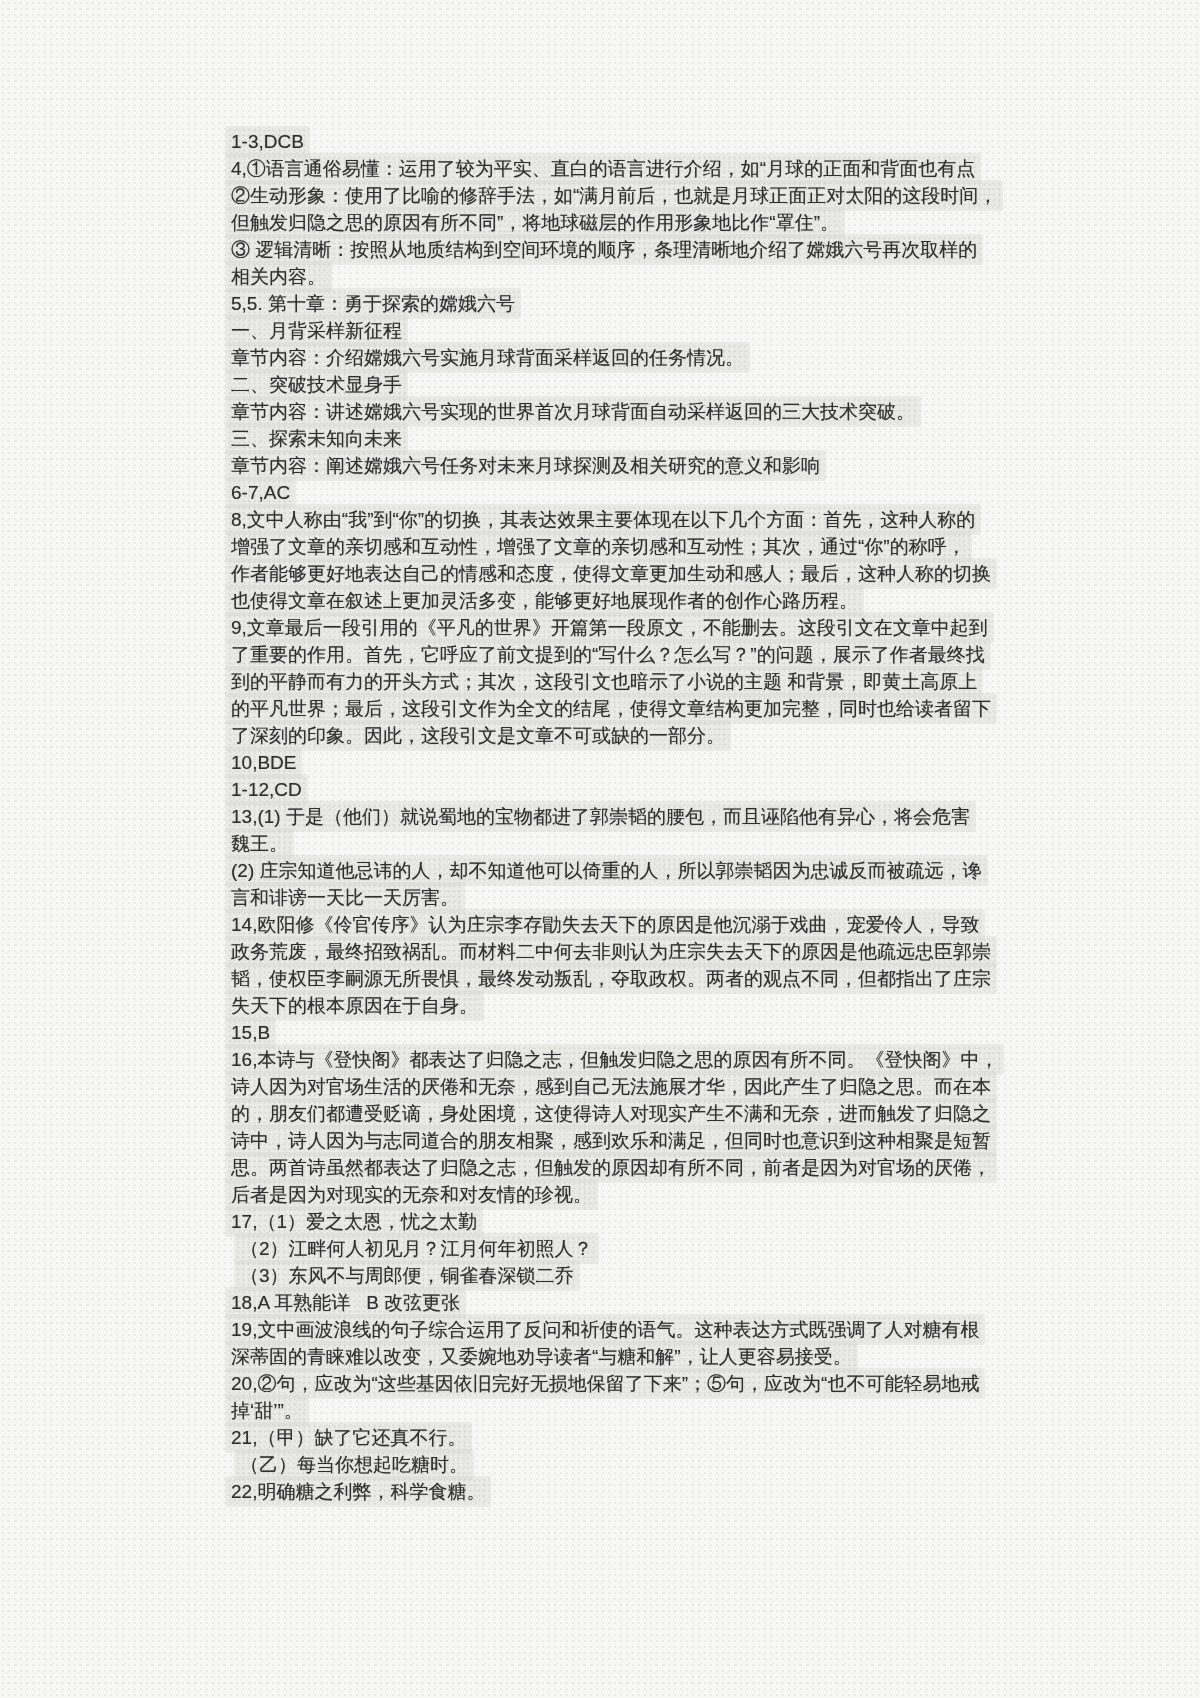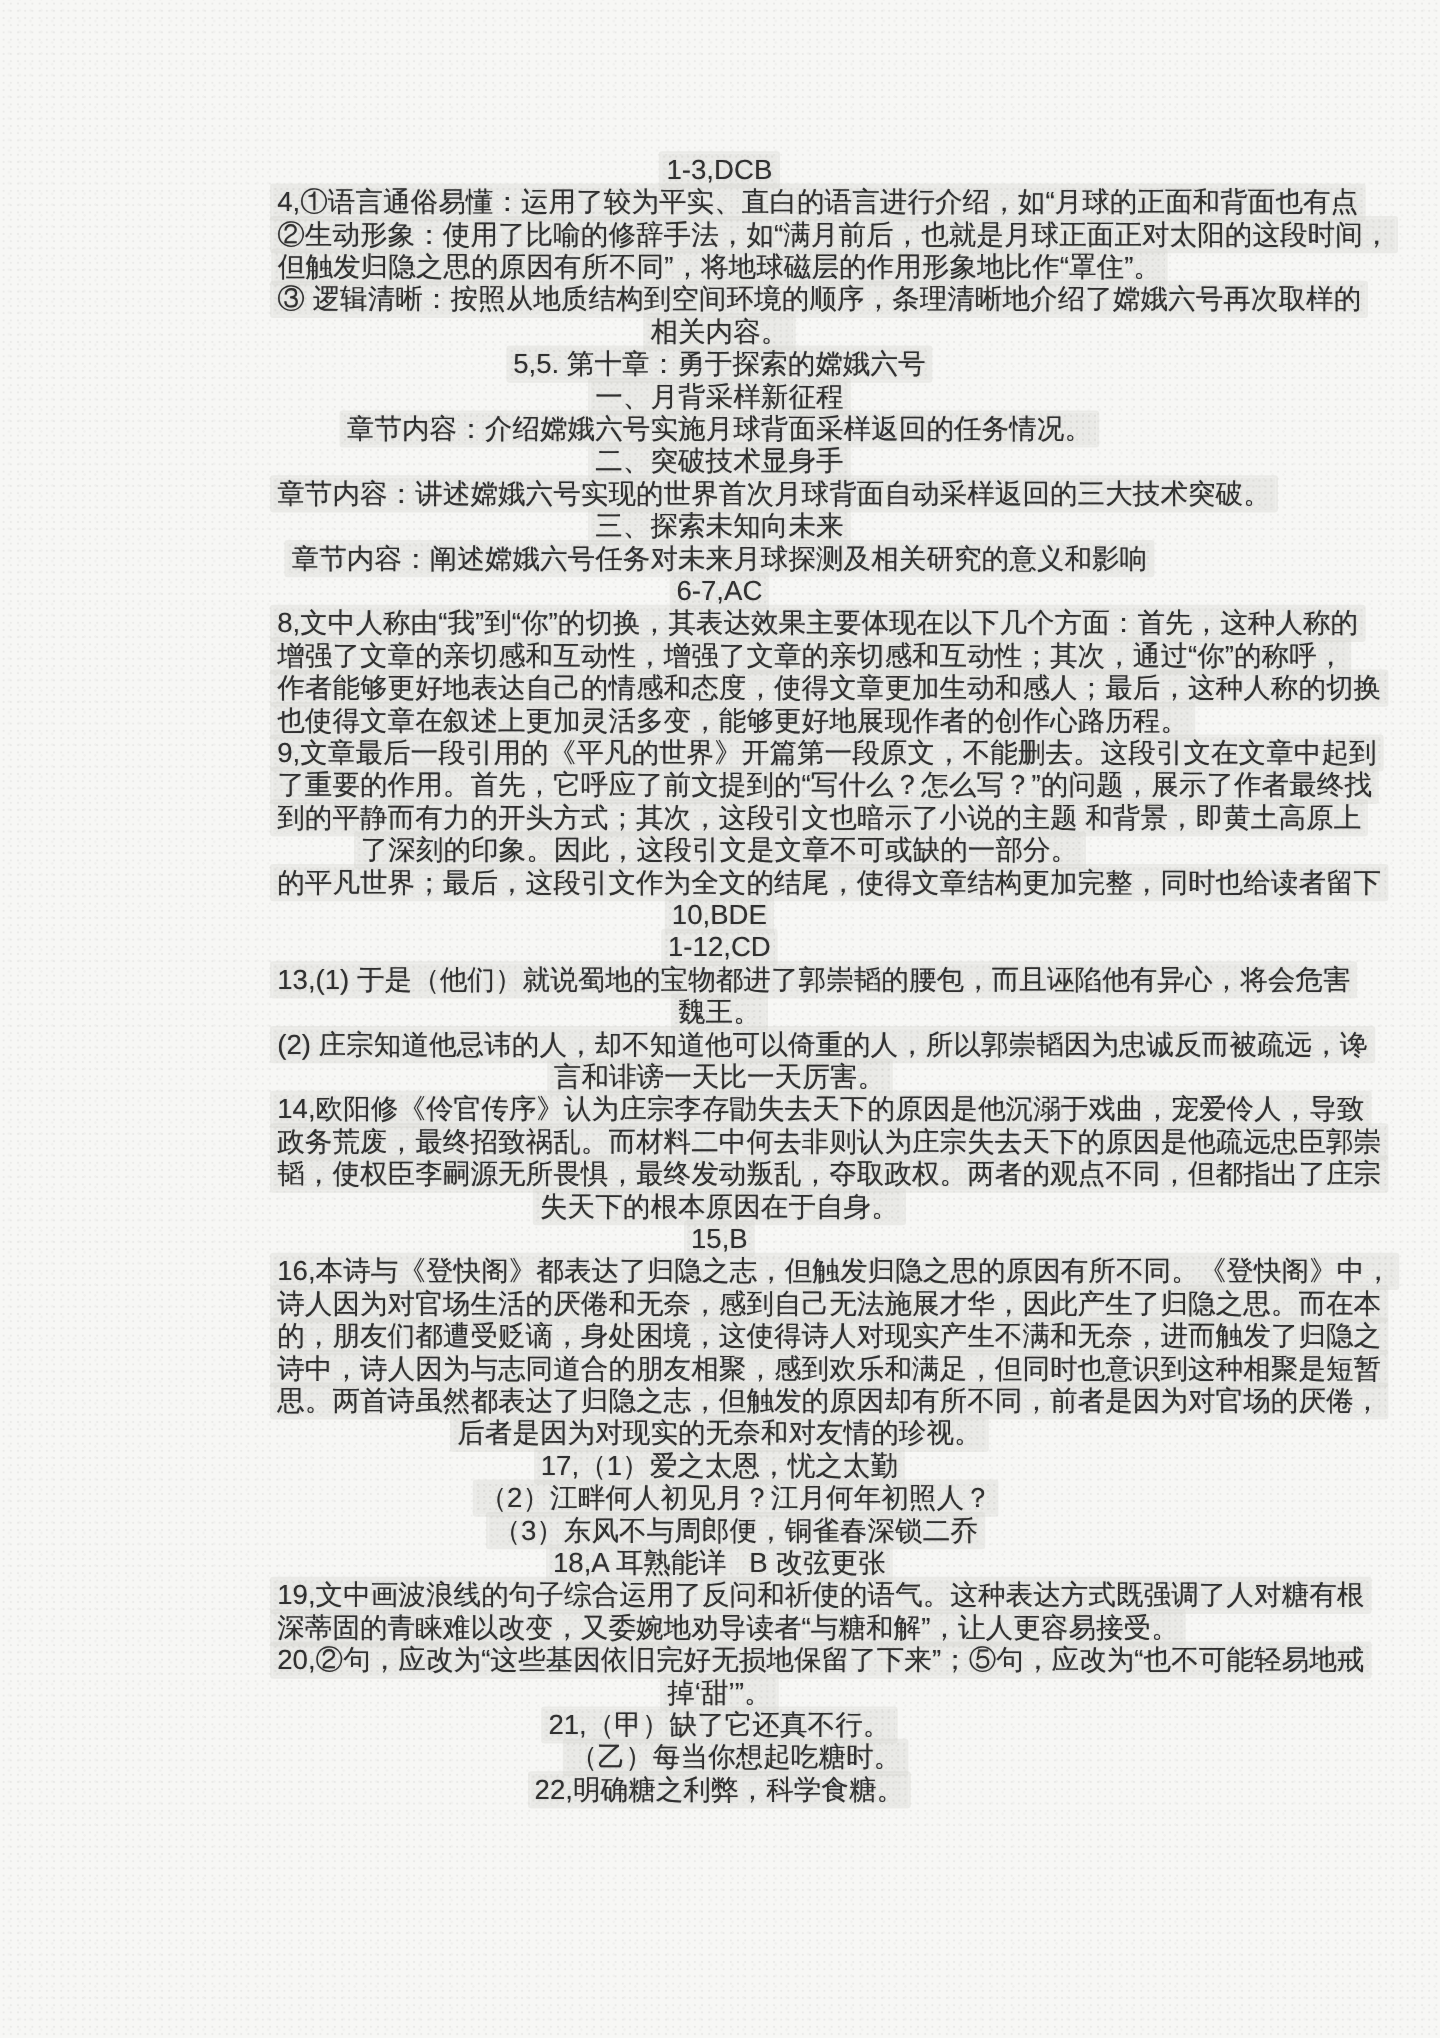--- a/index.html
+++ b/index.html
@@ -24,28 +24,27 @@
     position: absolute;
     left: 227px;
     top: 128px;
     width: 745px;
   }
   .line {
     margin: 0;
     padding: 0;
     height: 27px;
     line-height: 27px;
-    font-size: 23px;
+    font-size: 19px;
     color: var(--text-color, #303030);
     white-space: pre;
     text-shadow: 0 0 1px rgba(70,70,70,0.55);
-    text-align: center;
   }
   .line.indent .run {
-    margin-left: 27px;
+    margin-left: 9px;
   }
   .run {
     display: inline-block;
     padding: 0 4px;
     background: var(--line-highlight, rgba(205,205,200,0.30));
     box-shadow: 0 0 0 2px var(--line-highlight, rgba(205,205,200,0.30));
     border-radius: 1px;
     
     background-image: radial-gradient(rgba(110,110,110,0.10) 1px, transparent 1.2px);
     background-size: 5px 5px;
@@ -70,22 +69,22 @@
     <p class="line"><span class="run">三、探索未知向未来</span></p>
     <p class="line"><span class="run">章节内容：阐述嫦娥六号任务对未来月球探测及相关研究的意义和影响</span></p>
     <p class="line"><span class="run">6-7,AC</span></p>
     <p class="line"><span class="run">8,文中人称由“我”到“你”的切换，其表达效果主要体现在以下几个方面：首先，这种人称的</span></p>
     <p class="line"><span class="run">增强了文章的亲切感和互动性，增强了文章的亲切感和互动性；其次，通过“你”的称呼，</span></p>
     <p class="line"><span class="run">作者能够更好地表达自己的情感和态度，使得文章更加生动和感人；最后，这种人称的切换</span></p>
     <p class="line"><span class="run">也使得文章在叙述上更加灵活多变，能够更好地展现作者的创作心路历程。</span></p>
     <p class="line"><span class="run">9,文章最后一段引用的《平凡的世界》开篇第一段原文，不能删去。这段引文在文章中起到</span></p>
     <p class="line"><span class="run">了重要的作用。首先，它呼应了前文提到的“写什么？怎么写？”的问题，展示了作者最终找</span></p>
     <p class="line"><span class="run">到的平静而有力的开头方式；其次，这段引文也暗示了小说的主题 和背景，即黄土高原上</span></p>
+    <p class="line"><span class="run">的平凡世界；最后，这段引文作为全文的结尾，使得文章结构更加完整，同时也给读者留下</span></p>
     <p class="line"><span class="run">了深刻的印象。因此，这段引文是文章不可或缺的一部分。</span></p>
-    <p class="line"><span class="run">的平凡世界；最后，这段引文作为全文的结尾，使得文章结构更加完整，同时也给读者留下</span></p>
     <p class="line"><span class="run">10,BDE</span></p>
     <p class="line"><span class="run">1-12,CD</span></p>
     <p class="line"><span class="run">13,(1) 于是（他们）就说蜀地的宝物都进了郭崇韬的腰包，而且诬陷他有异心，将会危害</span></p>
     <p class="line"><span class="run">魏王。</span></p>
     <p class="line"><span class="run">(2) 庄宗知道他忌讳的人，却不知道他可以倚重的人，所以郭崇韬因为忠诚反而被疏远，谗</span></p>
     <p class="line"><span class="run">言和诽谤一天比一天厉害。</span></p>
     <p class="line"><span class="run">14,欧阳修《伶官传序》认为庄宗李存勖失去天下的原因是他沉溺于戏曲，宠爱伶人，导致</span></p>
     <p class="line"><span class="run">政务荒废，最终招致祸乱。而材料二中何去非则认为庄宗失去天下的原因是他疏远忠臣郭崇</span></p>
     <p class="line"><span class="run">韬，使权臣李嗣源无所畏惧，最终发动叛乱，夺取政权。两者的观点不同，但都指出了庄宗</span></p>
     <p class="line"><span class="run">失天下的根本原因在于自身。</span></p>

